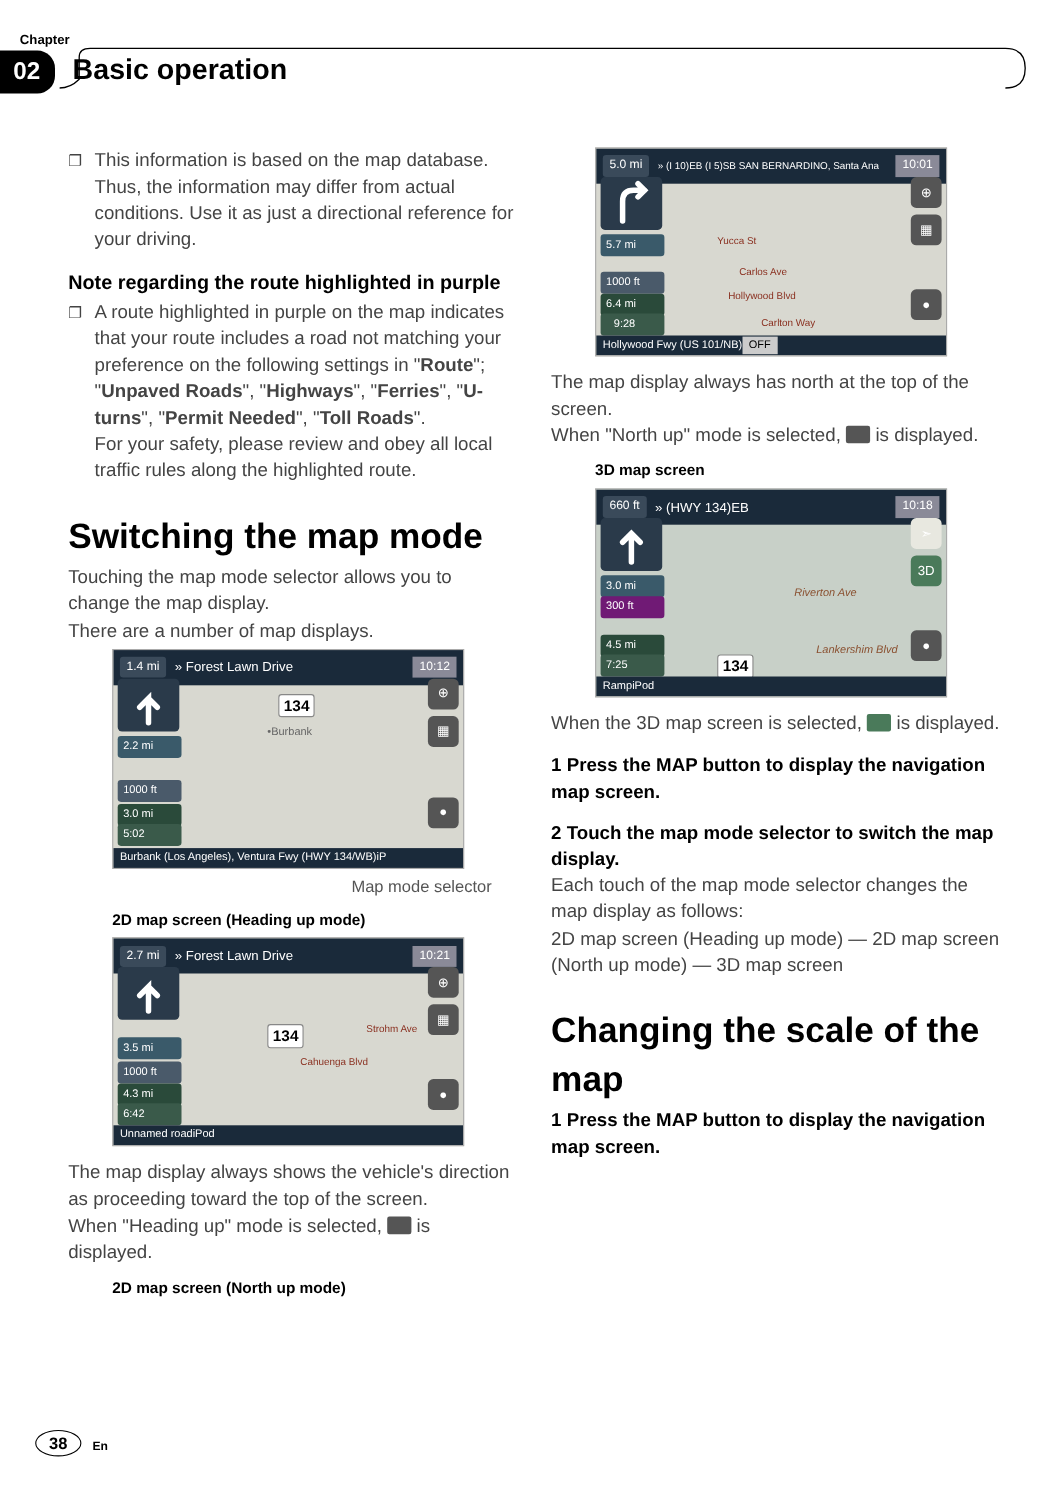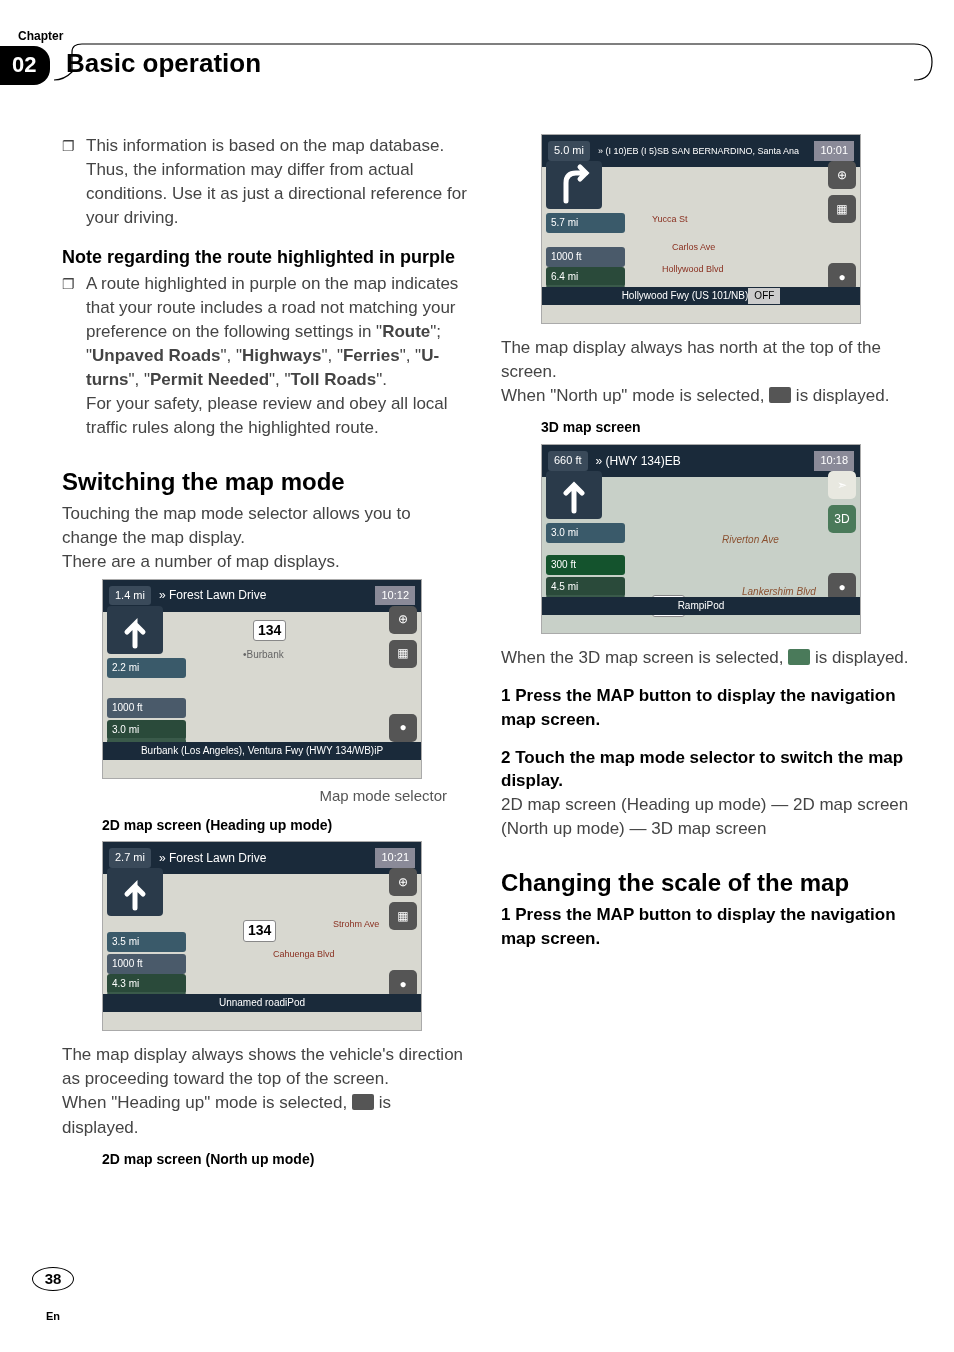--- a/index.html
+++ b/index.html
@@ -62,44 +62,44 @@
     bottom: 70px;
     column-count: 2;
     column-gap: 30px;
     column-fill: auto;
   }
   .body-text { color: #444; font-size: 17px; line-height: 1.42; }
   .bullet-row { display: flex; margin-bottom: 2px; }
   .bullet-mark { flex: 0 0 24px; font-size: 14px; padding-top: 3px; }
   .bullet-txt { flex: 1; }
   .subhead { font-weight: bold; font-size: 18px; margin-top: 14px; margin-bottom: 2px; }
-  .h2 { font-weight: 900; font-size: 24px; margin-top: 24px; margin-bottom: 4px; }
+  .h2 { font-weight: 900; font-size: 32px; margin-top: 24px; margin-bottom: 4px; }
   .caption { font-weight: bold; font-size: 14px; margin: 10px 0 6px 40px; }
   .small-right { font-size: 15px; color: #555; text-align: right; padding-right: 24px; margin-top: 6px; }
 
   .screenshot {
     width: 320px;
     height: 200px;
     margin: 4px 0 4px 40px;
     background: #d8d8d0;
     border: 1px solid #aaa;
     position: relative;
     font-size: 10px;
     color: #fff;
     overflow: hidden;
   }
   .ss-topbar { position: absolute; top: 0; left: 0; right: 0; height: 22px; background: #1a2a3a; display: flex; align-items: center; padding: 16px 6px; }
   .ss-dist { background: #3a4a5a; padding: 2px 6px; border-radius: 3px; font-size: 11px; }
   .ss-road { flex: 1; padding-left: 8px; font-size: 12px; }
   .ss-time { background: #8a8a98; padding: 2px 6px; font-size: 11px; }
   .ss-turn { position: absolute; left: 4px; top: 26px; width: 56px; height: 48px; background: #2a3a4a; border-radius: 4px; }
-  .ss-sidebox { position: absolute; left: 4px; width: 79px; padding: 3px 5px; font-size: 10px; border-radius: 3px; }
+  .ss-sidebox { position: absolute; left: 4px; width: 58px; padding: 3px 5px; font-size: 10px; border-radius: 3px; }
   .ss-right-btns { position: absolute; right: 4px; top: 26px; width: 28px; display: flex; flex-direction: column; gap: 6px; }
   .ss-btn { width: 28px; height: 28px; background: #555; border-radius: 5px; display: flex; align-items: center; justify-content: center; font-size: 12px; }
-  .ss-bottombar { position: absolute; bottom: 18px; left: 0; right: 0; height: 18px; background: #1a2a3a; display: flex; align-items: center; padding: 0 6px; font-size: 10px; justify-content: center; }
+  .ss-bottombar { position: absolute; bottom: 0; left: 0; right: 0; height: 18px; background: #1a2a3a; display: flex; align-items: center; padding: 0 6px; font-size: 10px; justify-content: flex-start; }
   .ss-shield { position: absolute; background: #fff; color: #000; border: 1px solid #888; padding: 0 4px; border-radius: 3px; font-size: 14px; font-weight: bold; }
 
   .ss2 { height: 190px; }
 
   .inline-icon {
     display: inline-block;
     width: 22px;
     height: 16px;
     background: #555;
     vertical-align: -2px;
@@ -107,21 +107,20 @@
   }
   .step { font-weight: bold; font-size: 17px; margin-top: 14px; }
 
   .footer {
     position: absolute;
     bottom: 28px;
     left: 32px;
     display: flex;
     align-items: center;
     gap: 10px;
-    flex-direction: column;
   }
   .page-oval {
     border: 1px solid #000;
     border-radius: 50%;
     width: 42px;
     height: 24px;
     display: flex;
     align-items: center;
     justify-content: center;
     font-weight: bold;
@@ -266,21 +265,21 @@
   <div class="screenshot ss2" style="background:#c8d0c8;">
     <div class="ss-topbar">
       <span class="ss-dist">660 ft</span>
       <span class="ss-road">» (HWY 134)EB</span>
       <span class="ss-time">10:18</span>
     </div>
     <div class="ss-turn"><svg viewBox="0 0 56 48">
           <path d="M28 40 L28 14 M20 22 L28 14 L36 22" stroke="#fff" stroke-width="5" fill="none" stroke-linecap="round"></path>
         </svg></div>
     <div class="ss-sidebox" style="top:78px; background:#3a5a6a;">3.0 mi</div>
-    <div class="ss-sidebox" style="top:97px; background:#14532d;margin-top:13px;">300 ft</div>
+    <div class="ss-sidebox" style="top:97px; background:#701a75;">300 ft</div>
     <div class="ss-sidebox" style="top:132px; background:#2a4a3a;">4.5 mi</div>
     <div class="ss-sidebox" style="top:150px; background:#3a5a4a;">7:25</div>
     <div class="ss-shield" style="left:110px; top:150px;">134</div>
     <div style="position:absolute; left:180px; top:88px; color:#8a5030; font-size:10px; font-style:italic;">Riverton Ave</div>
     <div style="position:absolute; left:200px; top:140px; color:#8a5030; font-size:10px; font-style:italic;">Lankershim Blvd</div>
     <div class="ss-right-btns">
       <div class="ss-btn" style="background:#e8e8e0;">➣</div>
       <div class="ss-btn" style="background:#4a7a5a;">3D</div>
       <div class="ss-btn" style="margin-top:34px">●</div>
     </div>
@@ -289,20 +288,21 @@
       <span>iPod</span>
     </div>
   </div>
 
   <div class="body-text" style="margin-top:12px;">
     <span>When the 3D map screen is selected, </span><span class="inline-icon" style="background:#4a7a5a;"></span><span> is displayed.</span>
   </div>
 
   <div class="step">1    Press the MAP button to display the navigation map screen.</div>
   <div class="step">2    Touch the map mode selector to switch the map display.</div>
+  <div class="body-text">Each touch of the map mode selector changes the map display as follows:</div>
   <div class="body-text">2D map screen (Heading up mode) — 2D map screen (North up mode) — 3D map screen</div>
 
   <div class="h2">Changing the scale of the map</div>
   <div class="step" style="margin-top:4px;">1    Press the MAP button to display the navigation map screen.</div>
 
 </div>
 
 <div class="footer">
   <div class="page-oval">38</div>
   <div class="lang">En</div>

